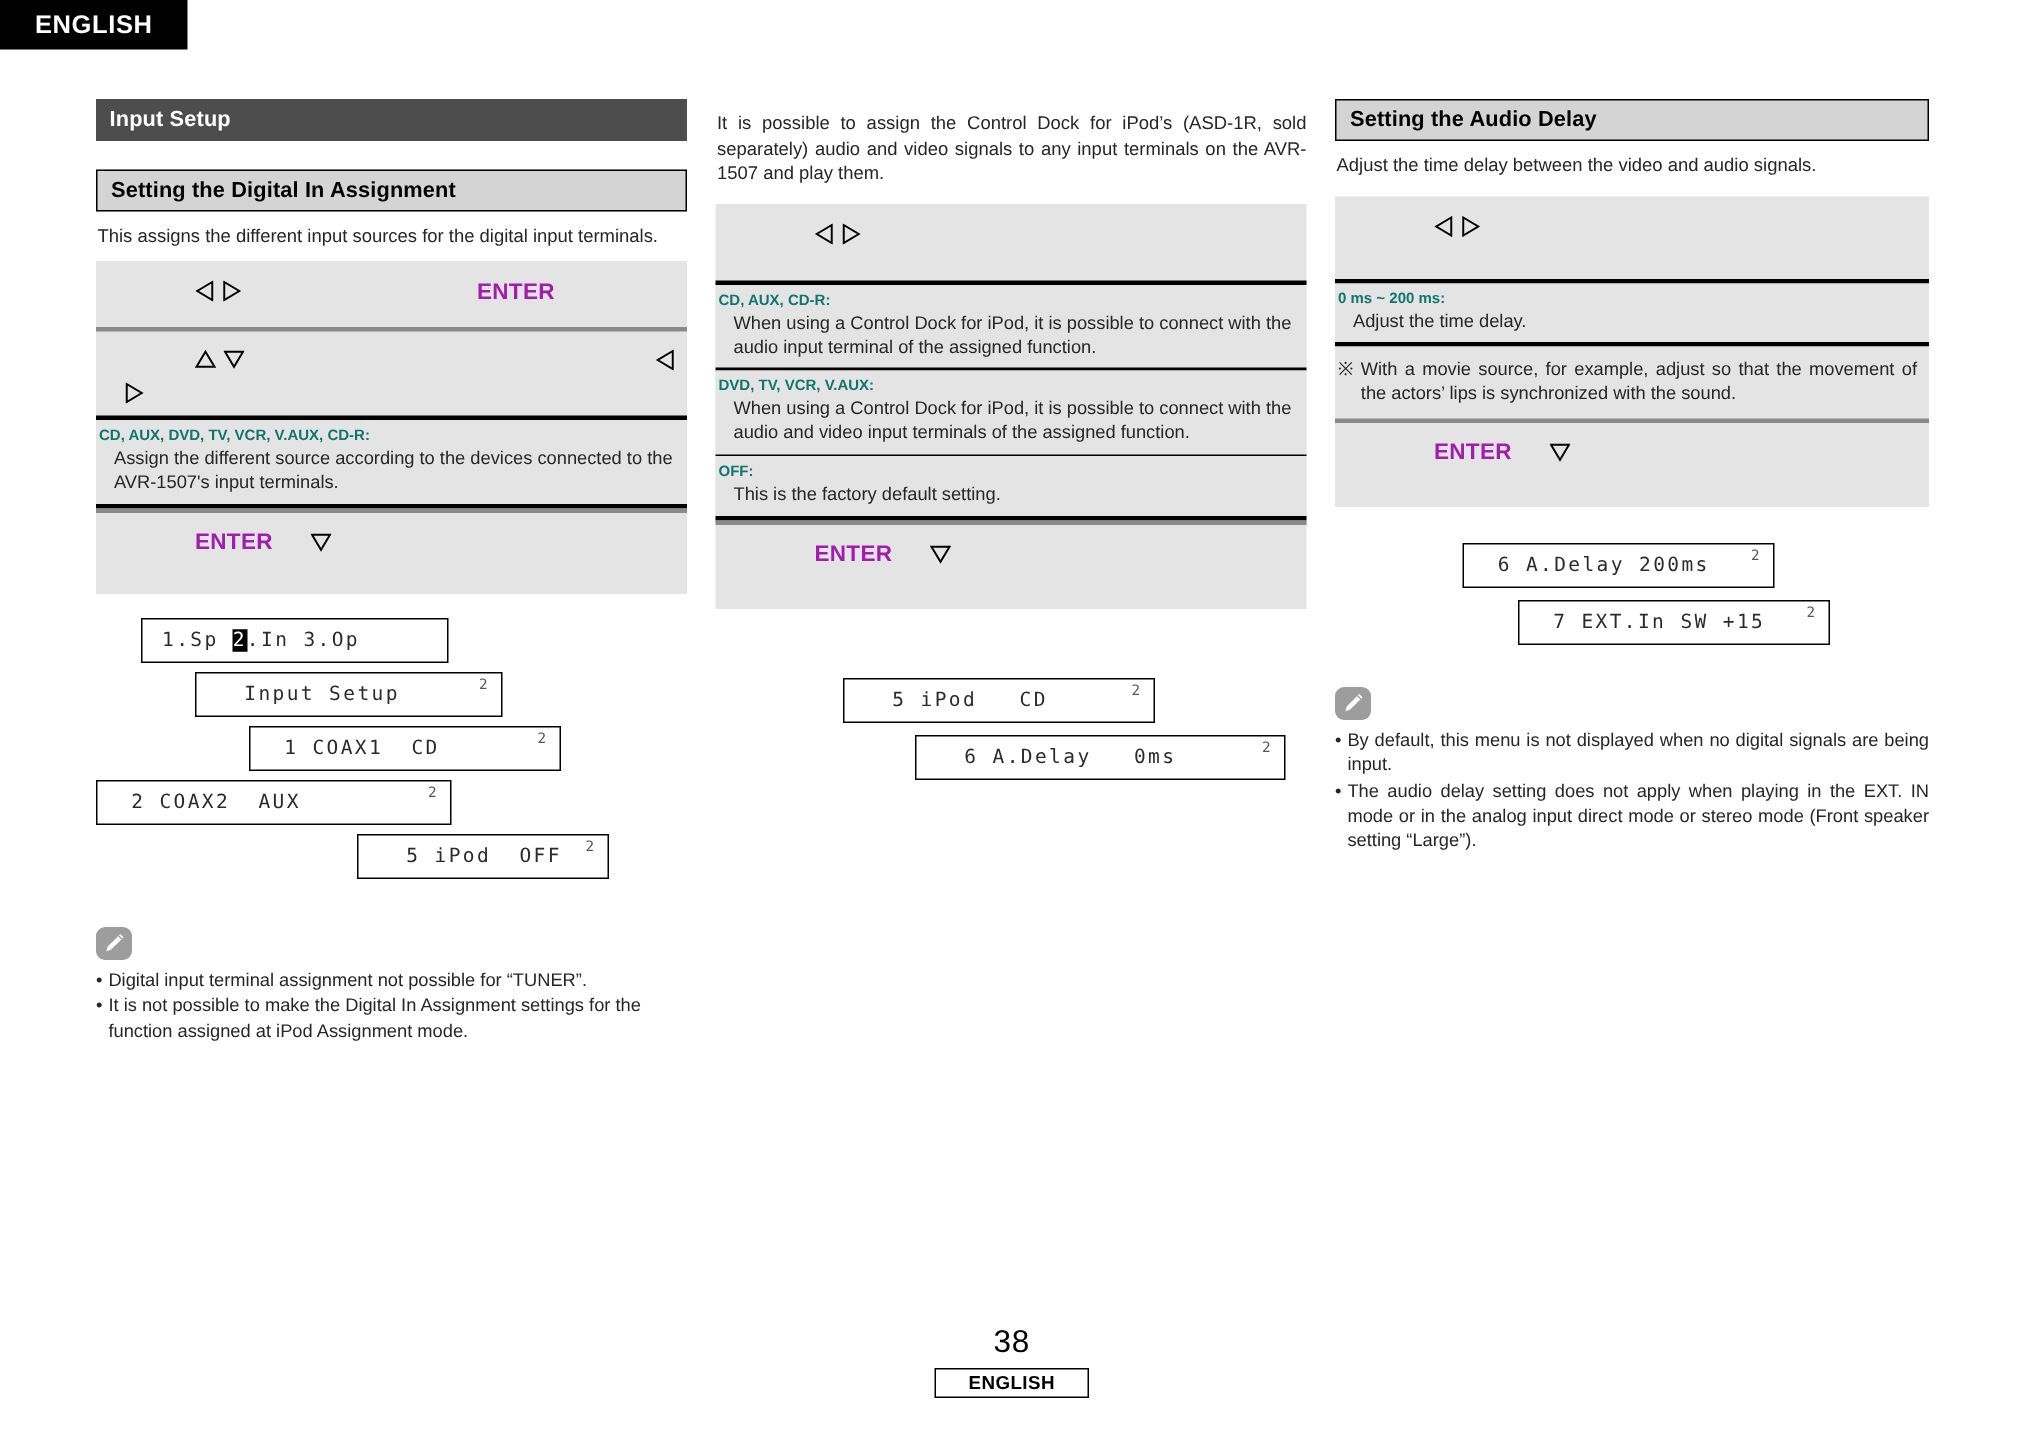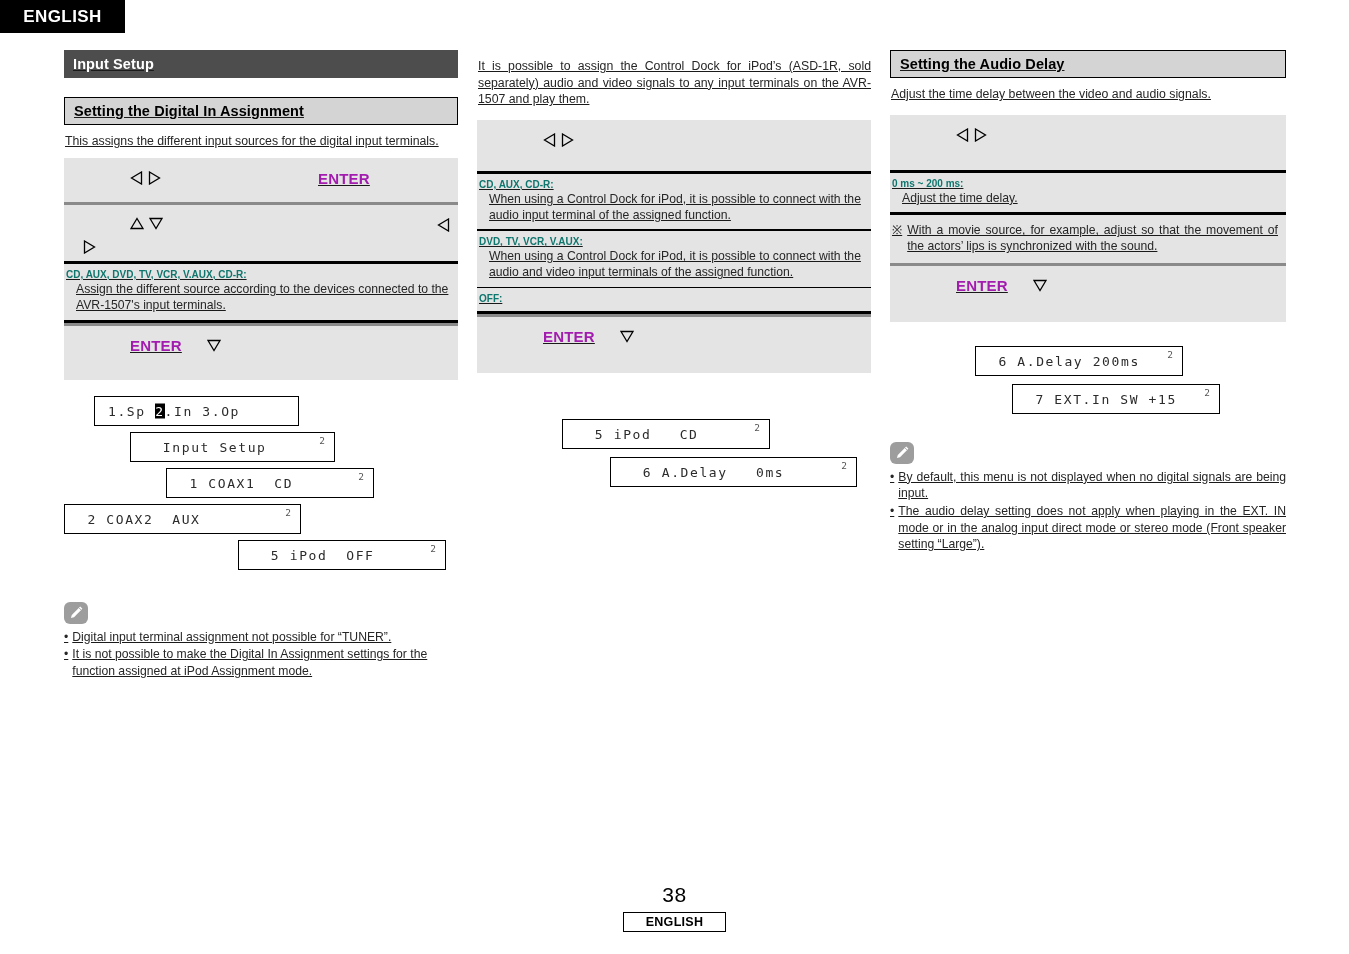--- a/index.html
+++ b/index.html
@@ -29,22 +29,21 @@
     font-weight: bold;
     letter-spacing: 0.4px;
     display: flex;
     align-items: center;
     justify-content: center;
   }
 
   
   .col {
     position: absolute;
-    top: 50px;
-    text-decoration: underline;
+    top: 66px;
   }
   #col1 { left: 64px;  width: 394px; }
   #col2 { left: 477px; width: 394px; }
   #col3 { left: 890px; width: 396px; }
 
   
   .chapter-head {
     background: #4d4d4d;
     color: #ffffff;
     font-size: 14.5px;
@@ -342,21 +341,21 @@
       <span class="lcd-corner">2</span>
     </div>
     <div class="lcd" style="margin-left:102px;width:208px;margin-top:6px;">
       <span class="lcd-text"> 1 COAX1  CD</span>
       <span class="lcd-corner">2</span>
     </div>
     <div class="lcd" style="width:237px;margin-top:6px;">
       <span class="lcd-text"> 2 COAX2  AUX</span>
       <span class="lcd-corner">2</span>
     </div>
-    <div class="lcd" style="margin-left:174px;width:208px;margin-top:6px;">
+    <div class="lcd" style="margin-left:174px;width:168px;margin-top:6px;">
       <span class="lcd-text">  5 iPod  OFF</span>
       <span class="lcd-corner">2</span>
     </div>
   </div>
 
   <div style="margin-top:32px;">
     <div class="memo-icon">
       <svg width="16" height="15" viewBox="0 0 16 15">
         <path d="M12.2 1.6 l2.2 2.2 -8.4 8.4 -3.1 0.9 0.9 -3.1 z" fill="#ffffff"></path>
         <path d="M11.0 2.8 l2.2 2.2" stroke="#9d9d9d" stroke-width="0.9" fill="none"></path>
@@ -407,20 +406,21 @@
 
     <div class="rule-black-thin"></div>
     <div class="def-block">
       <div class="def-term">DVD, TV, VCR, V.AUX:</div>
       <div class="def-desc">When using a Control Dock for iPod, it is possible to connect with the audio and video input terminals of the assigned function.</div>
     </div>
 
     <div class="rule-black-thin"></div>
     <div class="def-block">
       <div class="def-term">OFF:</div>
+      <div class="def-desc">This is the factory default setting.</div>
     </div>
 
     <div class="rule-black"></div>
     <div class="divider-gray"></div>
 
     <div class="op-row" style="padding:12px 10px 26px 0;">
       <div class="slot-a"></div>
       <div class="slot-b" style="display:flex;align-items:center;">
         <span class="op-label">ENTER</span>
         <span class="tri" style="margin-left:25px;">

